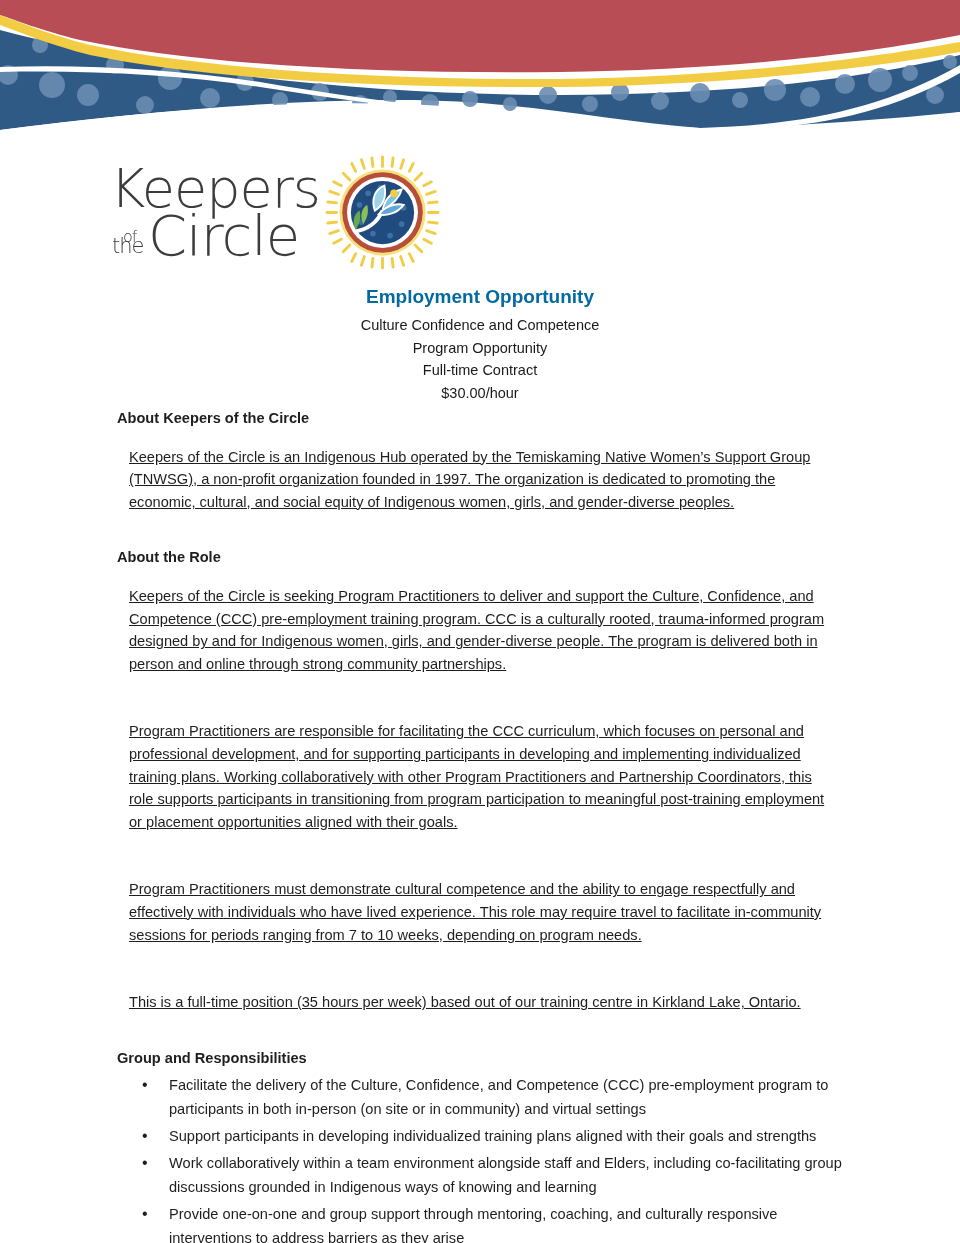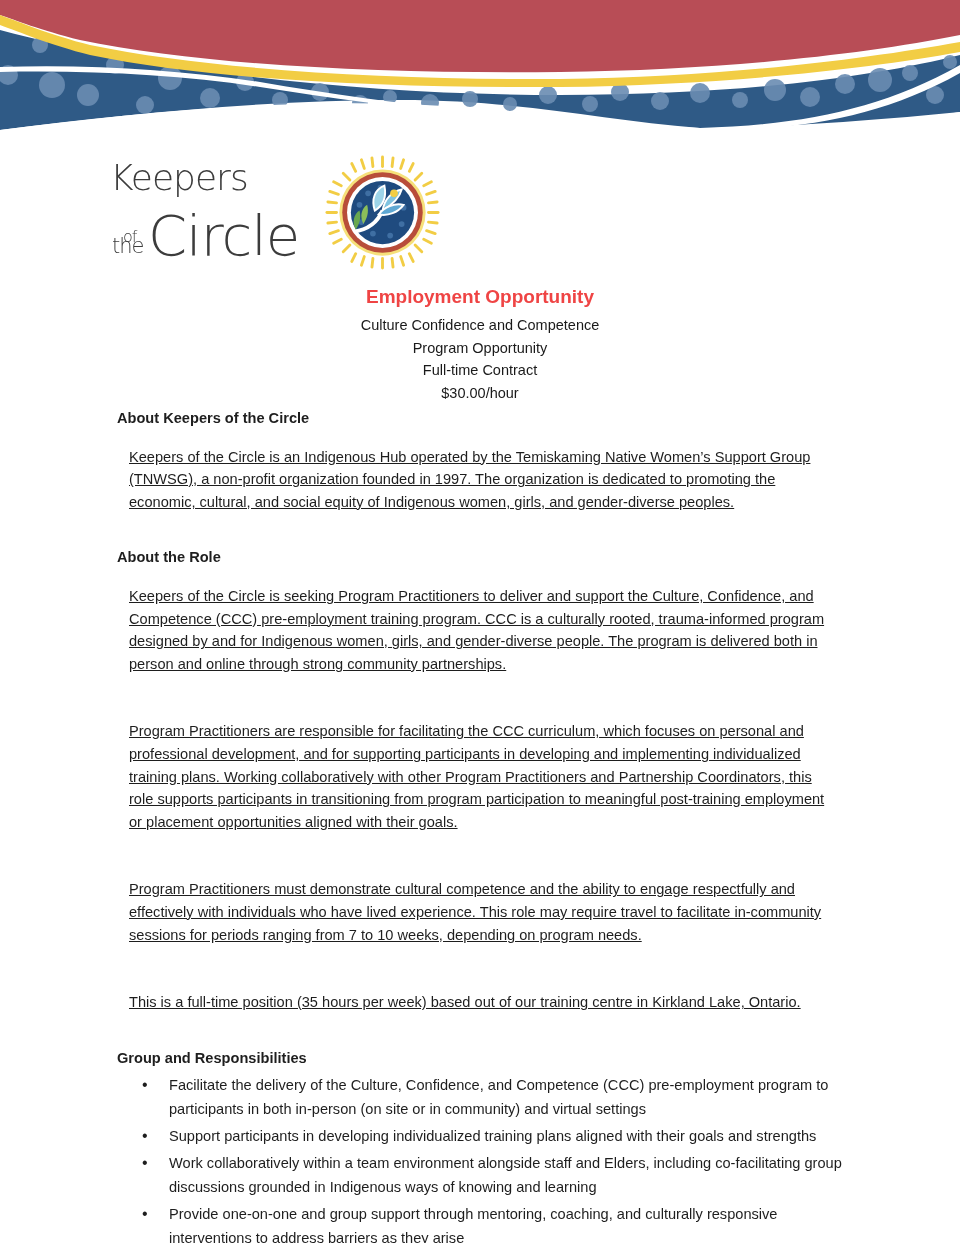--- a/index.html
+++ b/index.html
@@ -1,28 +1,28 @@
 <!DOCTYPE html>
 <html><head>
   <meta charset="utf-8">
   <style>
     html, body { margin: 0; padding: 0; background: #ffffff; }
     body { width: 960px; height: 1243px; position: relative; overflow: hidden;
            font-family: "Liberation Sans", "DejaVu Sans", sans-serif; color: #1e1e1e; }
     .banner { position: absolute; left: 0; top: 0; width: 960px; height: 140px; }
     .logo { position: absolute; left: 110px; top: 155px; width: 330px; height: 120px; }
     .logo-word { position: absolute; font-family: "DejaVu Sans", sans-serif; color: #3c3c3c; font-weight: 300; letter-spacing: -1px; }
-    .logo-keepers { left: 0; top: 2px; font-size: 36px; }
+    .logo-keepers { left: 0; top: 2px; font-size: 54px; }
     .logo-circle { left: 38px; top: 48px; font-size: 56px; }
     .logo-of { left: 13px; top: 72px; font-size: 16px; }
     .logo-the { left: 2px; top: 79px; font-size: 21px; }
     .logo-emblem { position: absolute; left: 215px; top: 0px; width: 115px; height: 115px; }
 
     .title-block { position: absolute; left: 0; width: 960px; top: 286px; text-align: center; }
-    .title-main { font-size: 19px; font-weight: bold; margin: 0 0 6px 0; color: #ef4444; }
+    .title-main { font-size: 19px; font-weight: bold; margin: 0 0 6px 0; color: #0369a1; }
     .title-sub { font-size: 14.5px; font-weight: normal; margin: 0; line-height: 22.5px; color: #1a1a1a; }
 
     .content { position: absolute; left: 113px; top: 403px; width: 740px; font-size: 14.6px; line-height: 22.6px; }
     .h { font-weight: bold; margin: 4px; }
     .p { margin: 16px; text-decoration: underline; }
     .gap { height: 13px; }
     ul.duties { margin: 1px 0 0 0; padding: 0 0 0 56px; list-style: none; }
     ul.duties li { position: relative; margin: 0 0 3px 0; line-height: 24px; }
     ul.duties li::before { content: "\2022"; position: absolute; left: -27px; top: 0; font-size: 16px; }
   </style>

